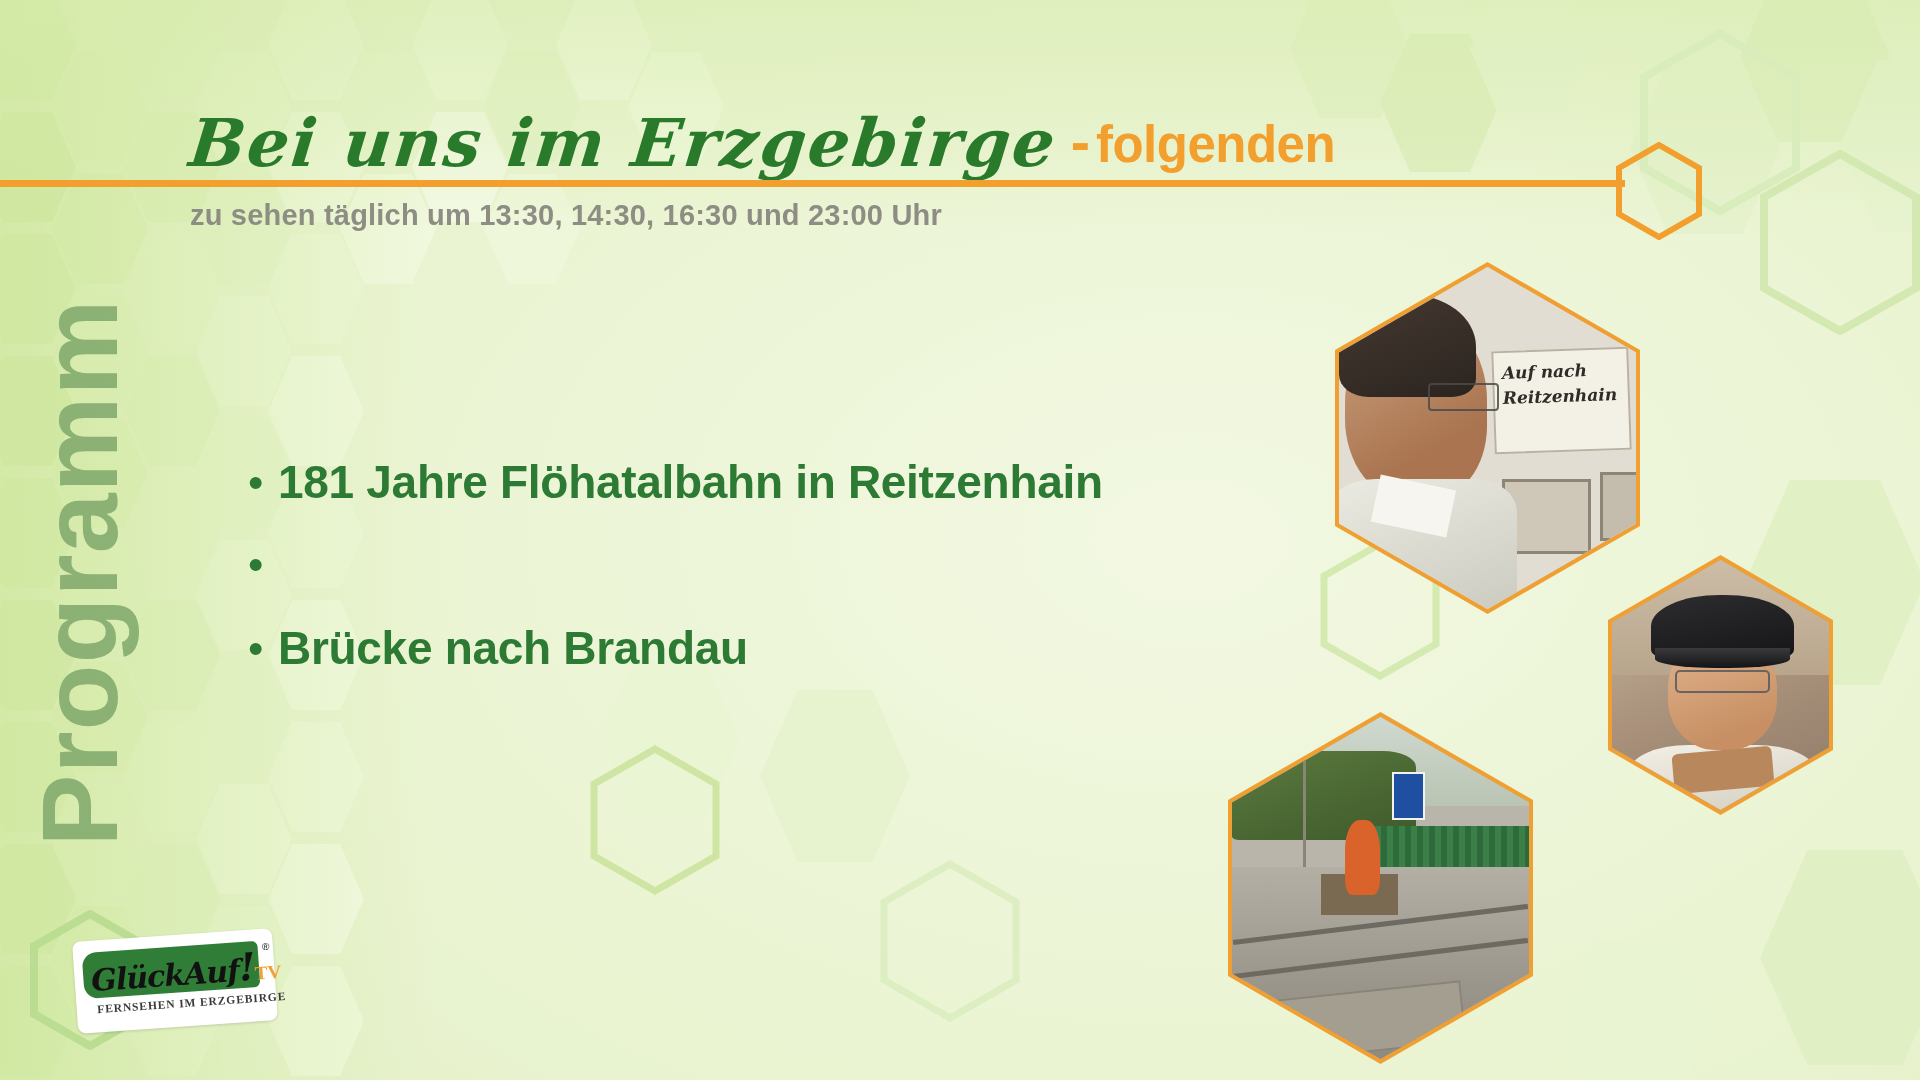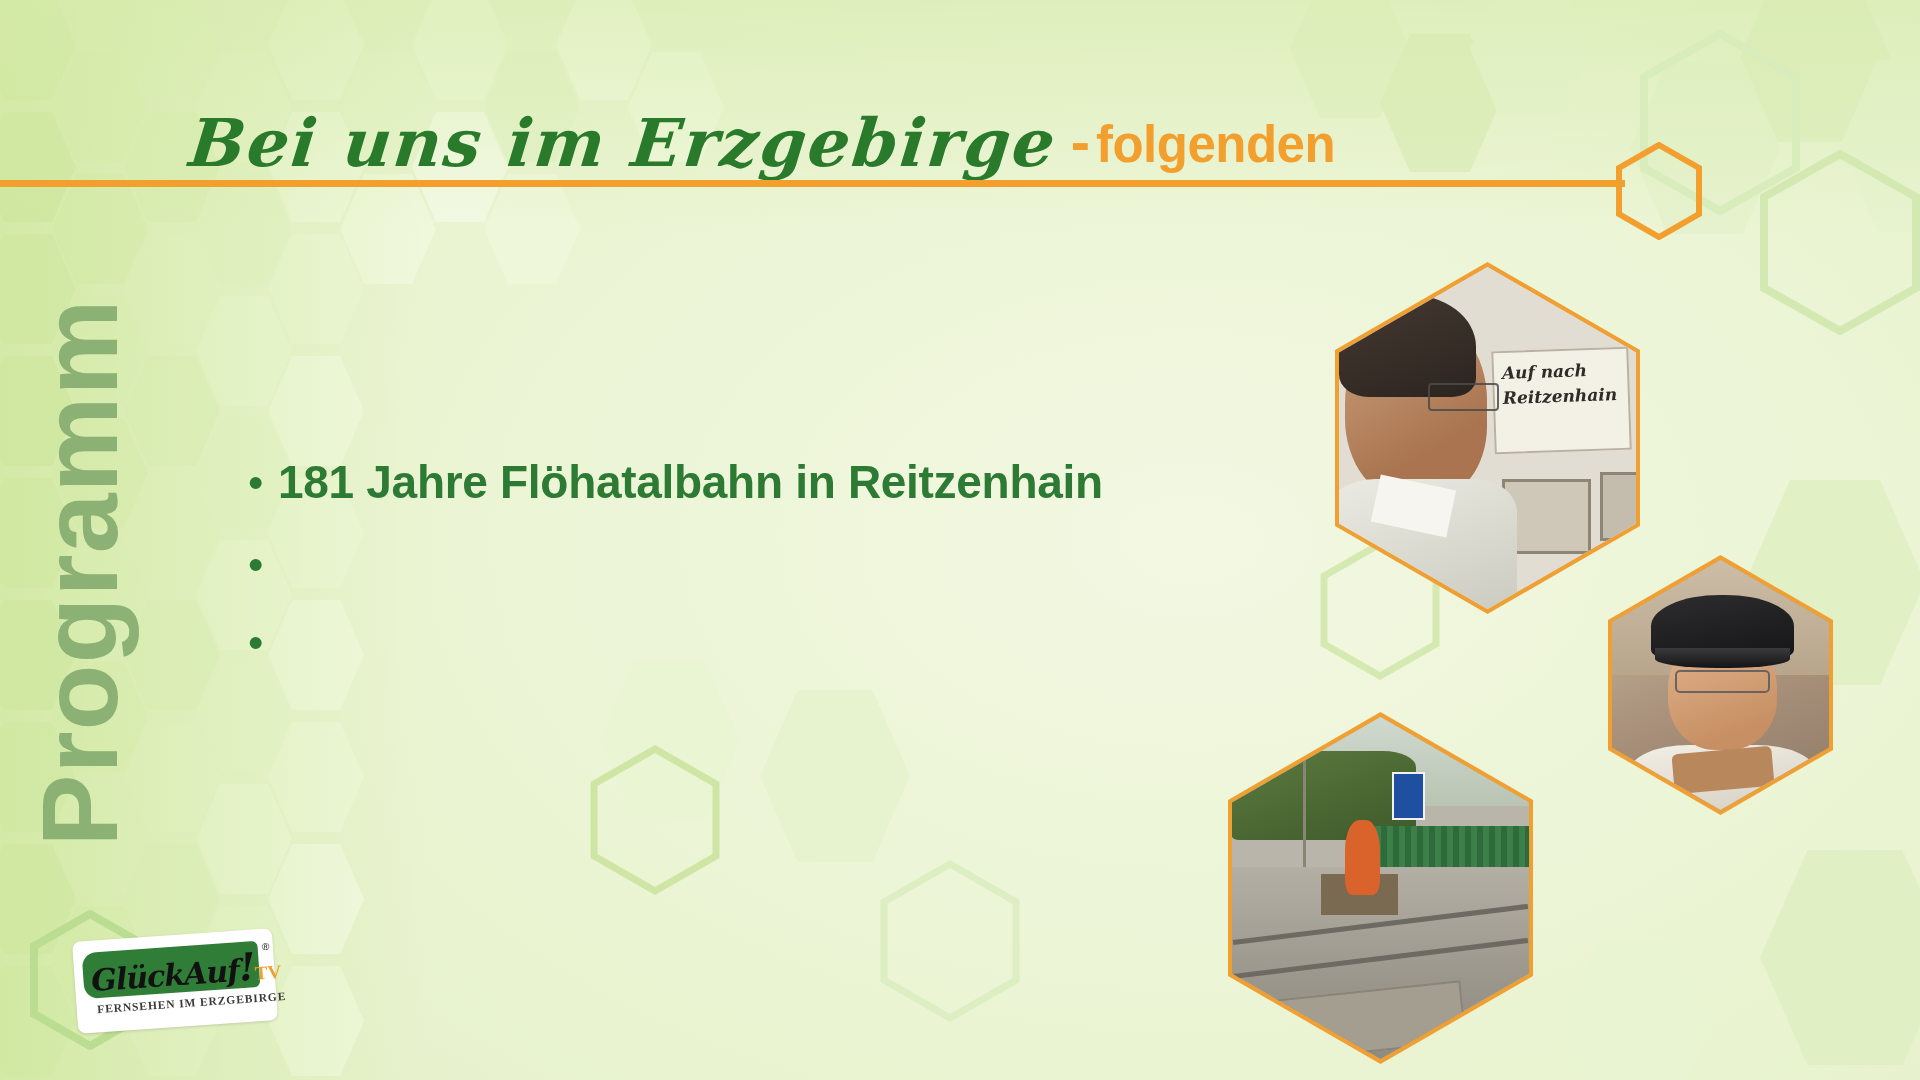--- a/index.html
+++ b/index.html
@@ -407,35 +407,37 @@
       <span id="title-script">Bei uns im Erzgebirge</span><span id="title-dash">-</span><span id="title-accent">folgenden</span>
     </div>
 
     <div id="rule"></div>
     <div id="rule-hex">
       <svg width="86" height="98" viewBox="0 0 86 98">
           <polygon points="43,3 83,26 83,72 43,95 3,72 3,26" fill="none" stroke="#f29f2e" stroke-width="6"></polygon>
         </svg>
     </div>
 
+    <div id="subtitle">zu sehen täglich um 13:30, 14:30, 16:30 und 23:00 Uhr</div>
   </div>
 
   <div id="programm">Programm</div>
 
 
   <div id="bullets">
     <div class="bullet">
       <span class="bullet-dot">•</span>
       <span class="bullet-text">181 Jahre Flöhatalbahn in Reitzenhain</span>
     </div>
     <div class="bullet">
       <span class="bullet-dot">•</span>
     </div>
     <div class="bullet">
       <span class="bullet-dot">•</span>
+      <span class="bullet-text">Brücke nach Brandau</span>
     </div>
   </div>
 
   <div class="photohex" id="photo-man-sign" style="left:1335px; top:262px; width:305px; height:352px;">
     <div class="frame"></div>
     <div class="inner">
       <div class="p1-wall"></div>
       <div class="p1-sign">
         <span><b>Auf nach</b><br><b>Reitzenhain</b></span>
       </div>

